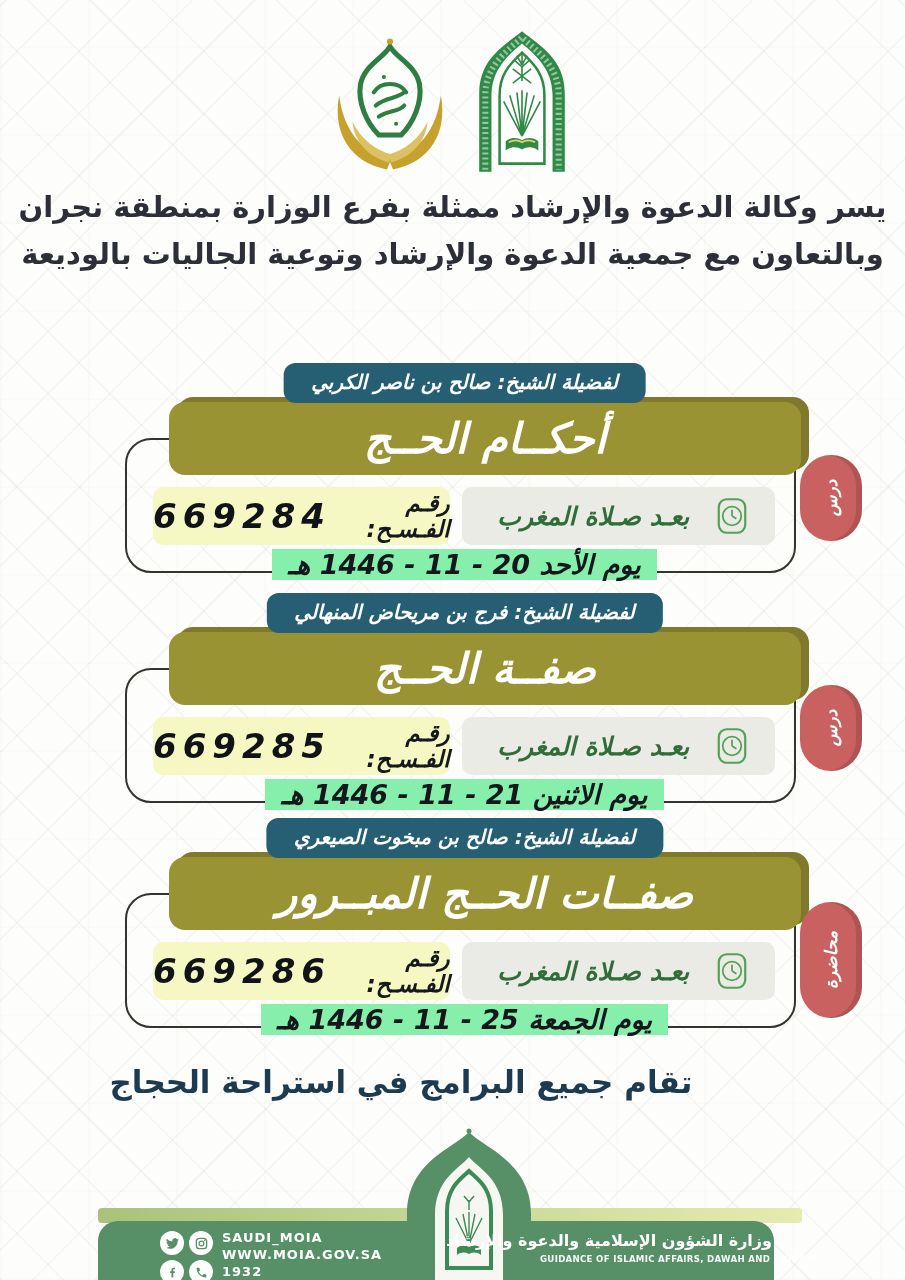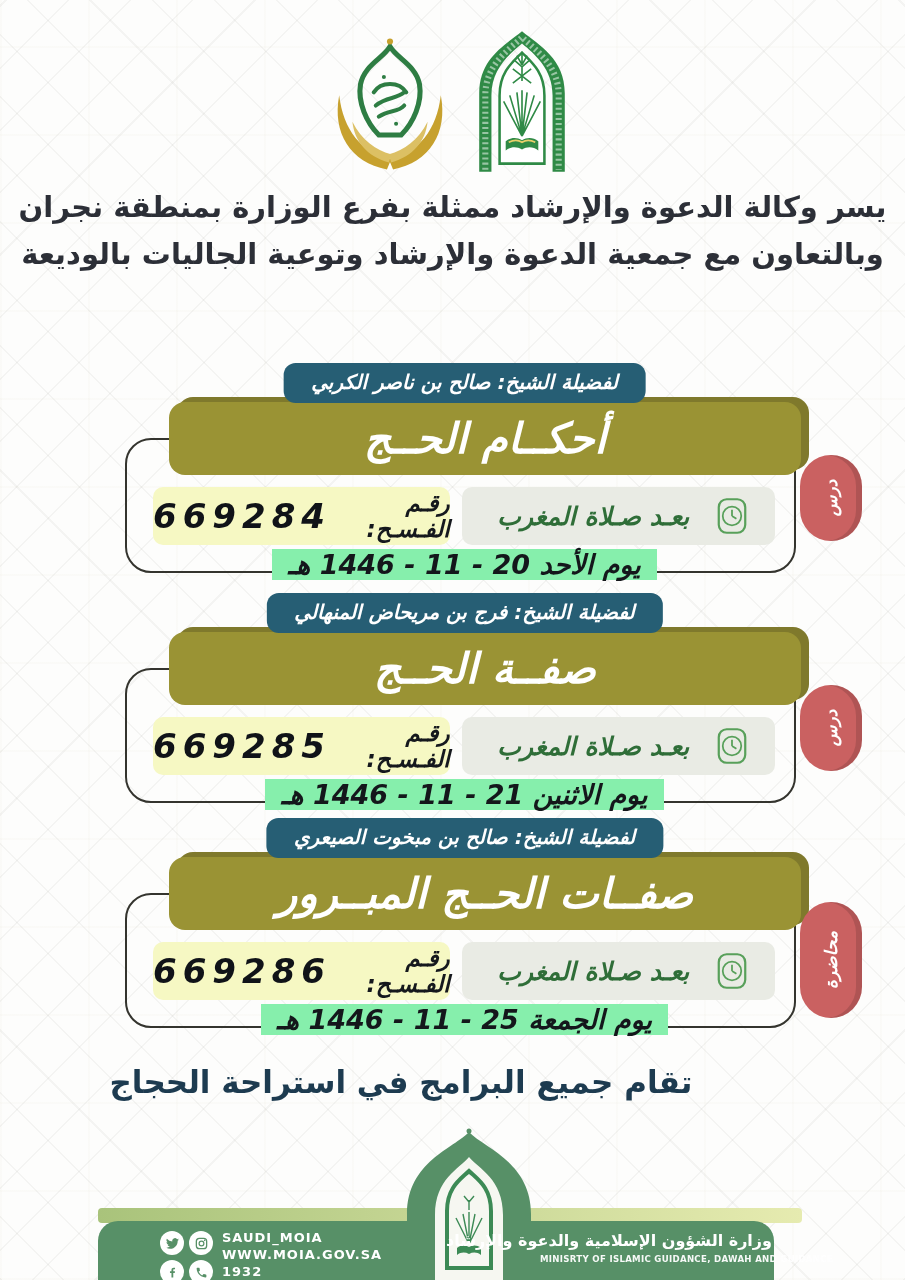--- a/index.html
+++ b/index.html
@@ -233,17 +233,17 @@
     </div>
 
     <div class="abs contact">
       <div>SAUDI_MOIA</div>
       <div>WWW.MOIA.GOV.SA</div>
       <div>1932</div>
     </div>
 
     <div class="abs ministry-text">
       <div class="ar">وزارة الشؤون الإسلامية والدعوة والإرشاد</div>
-      <div class="en">MINISRTY OF ISLAMIC GUIDANCE, DAWAH AND GUIDANCE</div>
+      <div class="en">GUIDANCE OF ISLAMIC AFFAIRS, DAWAH AND GUIDANCE</div>
     </div>
 
   </div>
 </div>
 
 </body></html>

